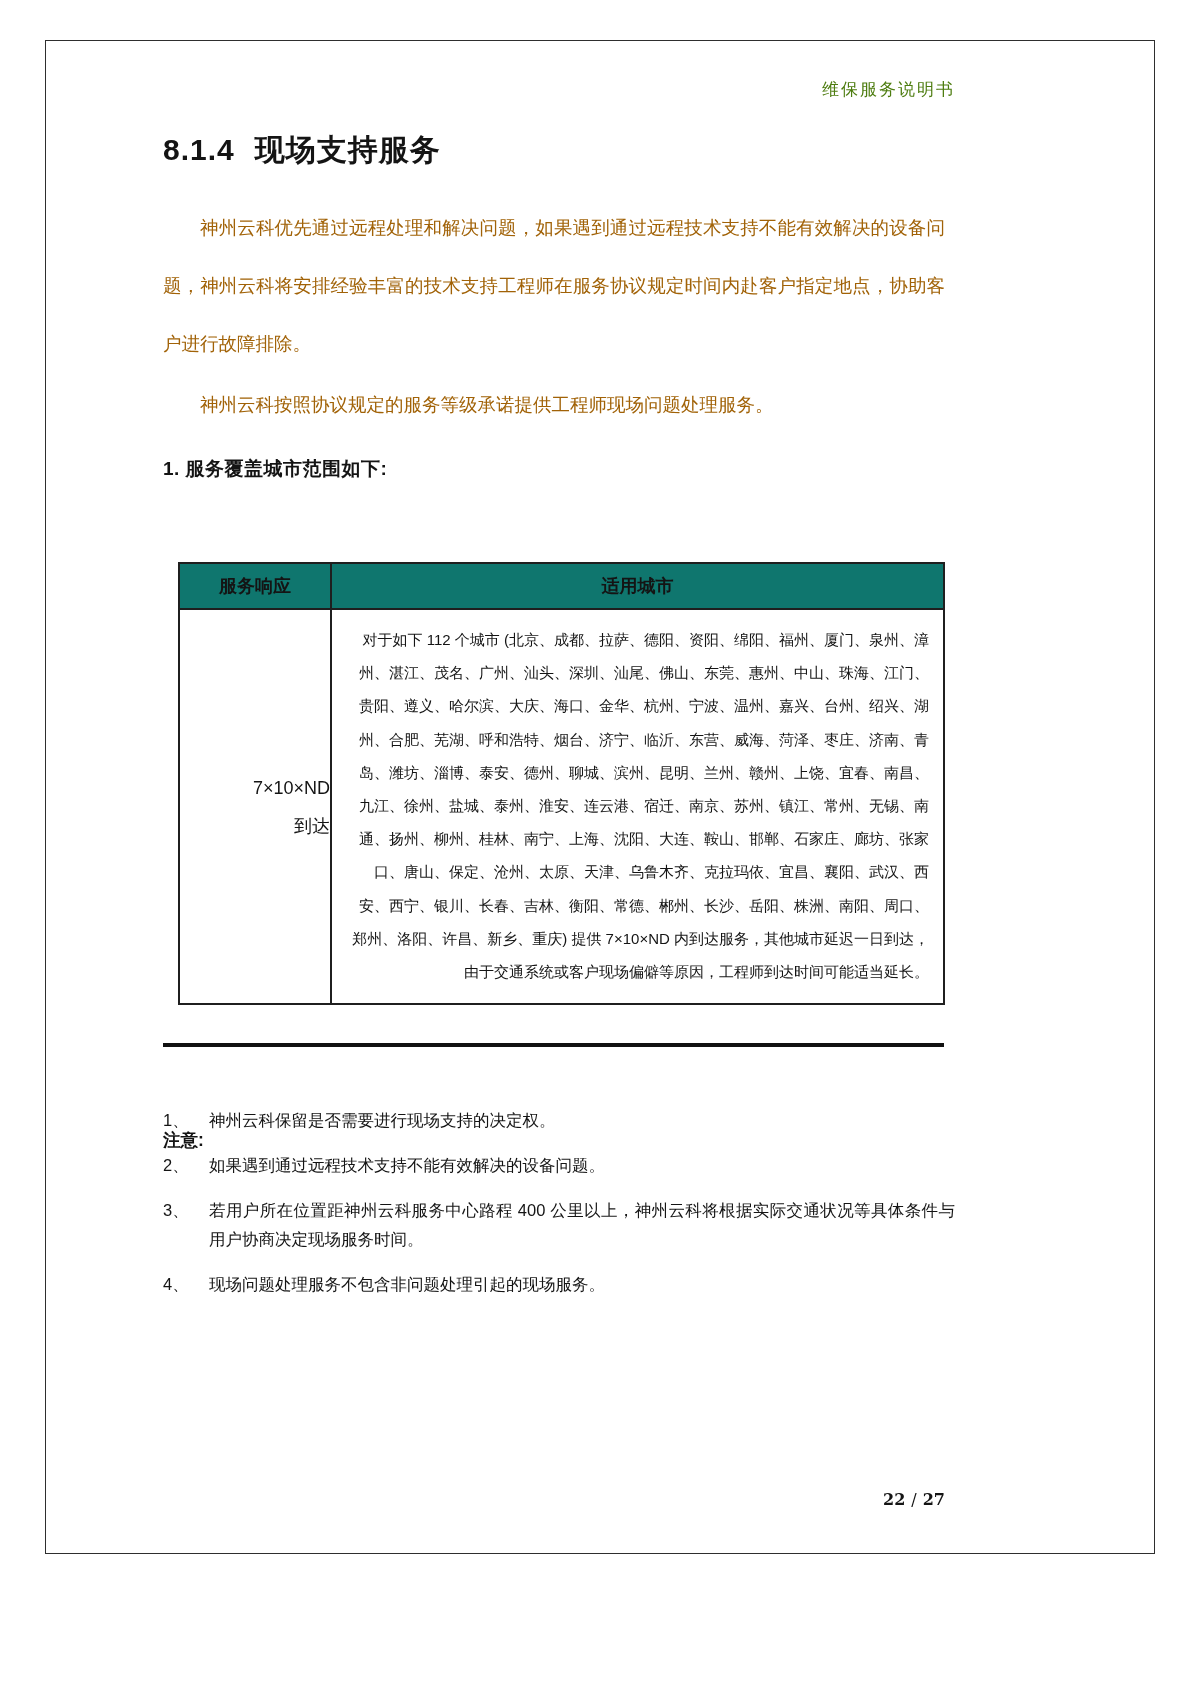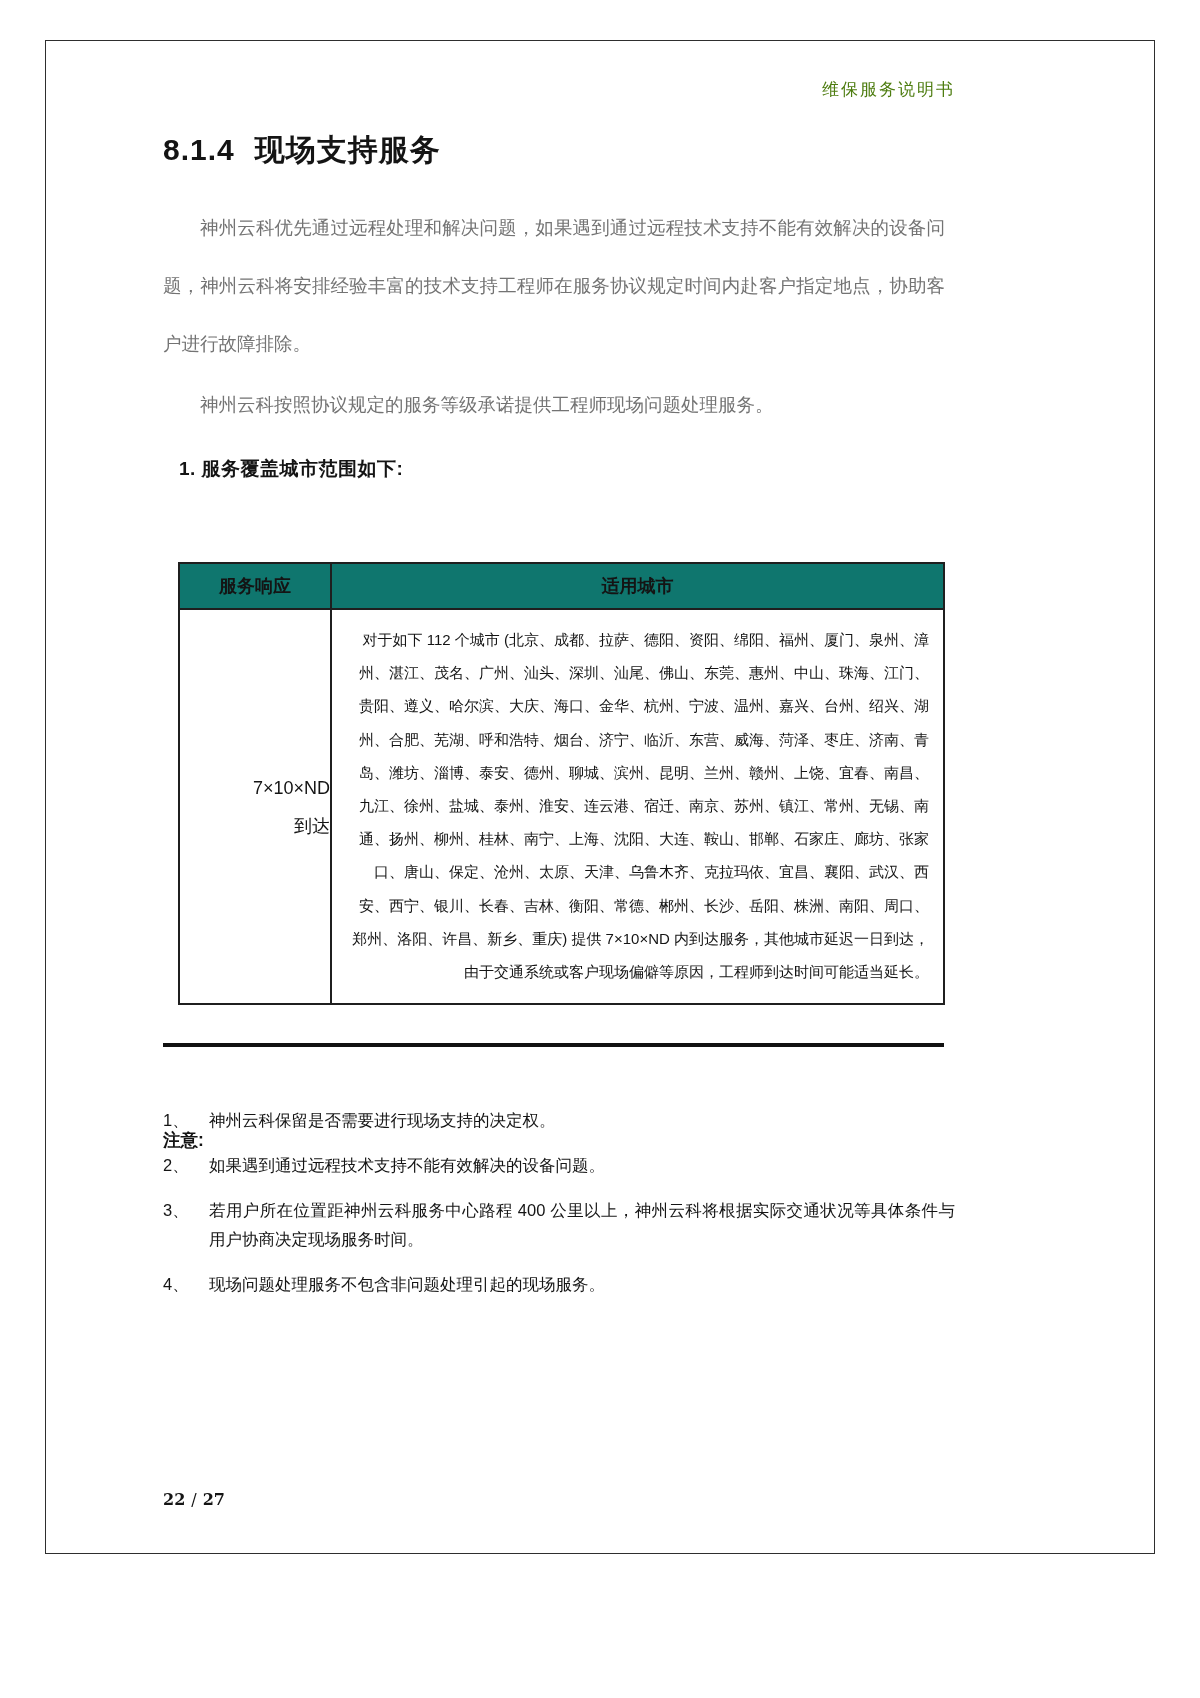--- a/index.html
+++ b/index.html
@@ -11,26 +11,26 @@
 
   .header-right { position:absolute; left:163px; top:78px; width:792px;
                   text-align:right; font-family:"DejaVu Serif", serif;
                   font-size:17px; color:#4d7c0f; letter-spacing:2px; }
 
   .doc-title { position:absolute; left:163px; top:130px; font-weight:bold;
                font-size:30px; letter-spacing:1px; }
   .doc-title .num { margin-right:20px; }
 
   .para { position:absolute; left:163px; width:782px; font-size:18.5px;
-          line-height:58px; text-indent:2em; text-align:justify; color:#737373; }
+          line-height:58px; text-indent:2em; text-align:justify; color:#a16207; }
   .para1 { top:199px; }
   .para2 { top:376px; }
 
   .sec-heading { position:absolute; left:163px; top:456px; font-size:19px;
-                 font-weight:bold; letter-spacing:0.5px;margin-left:16px; }
+                 font-weight:bold; letter-spacing:0.5px; }
 
   table.svc { position:absolute; left:178px; top:562px; width:767px;
               border-collapse:collapse; table-layout:fixed; }
   table.svc th, table.svc td { border:2px solid #1f1f1f;text-align:right; }
   table.svc th { height:46px; background:#0f766e; font-size:18px; font-weight:bold;
                  text-align:center; vertical-align:middle; }
   th.col-resp, td.cell-resp { width:152px; }
   td.cell-resp { text-align:center; vertical-align:middle; font-size:18px;
                  line-height:38px; }
   td.cell-cities { padding:13px 14px 15px 14px; font-size:15px; line-height:33.2px;
@@ -40,21 +40,21 @@
           background:#111; }
 
   .notes-label { position:absolute; left:163px; top:1128px; font-size:17.5px;
                  font-weight:bold; }
 
   .notes { position:absolute; left:163px; top:1106px; width:792px; }
   .note-item { display:flex; margin-bottom:16px; font-size:16.5px; line-height:29px; }
   .note-num { width:46px; flex:0 0 46px; }
   .note-text { flex:1; text-align:justify; }
 
-  .footer { position:absolute; left:163px; top:1490px; width:782px; text-align:left;
+  .footer { position:absolute; left:163px; top:1490px; width:782px; text-align:right;
             font-family:"DejaVu Serif", serif; font-size:16px; }
   .footer .pg { font-weight:bold; }
   .footer .sep { font-weight:normal; padding:0 6px; }
 </style>
 </head>
 <body>
 
 <div class="page-border"></div>
 
 <div class="header-right">维保服务说明书</div>

